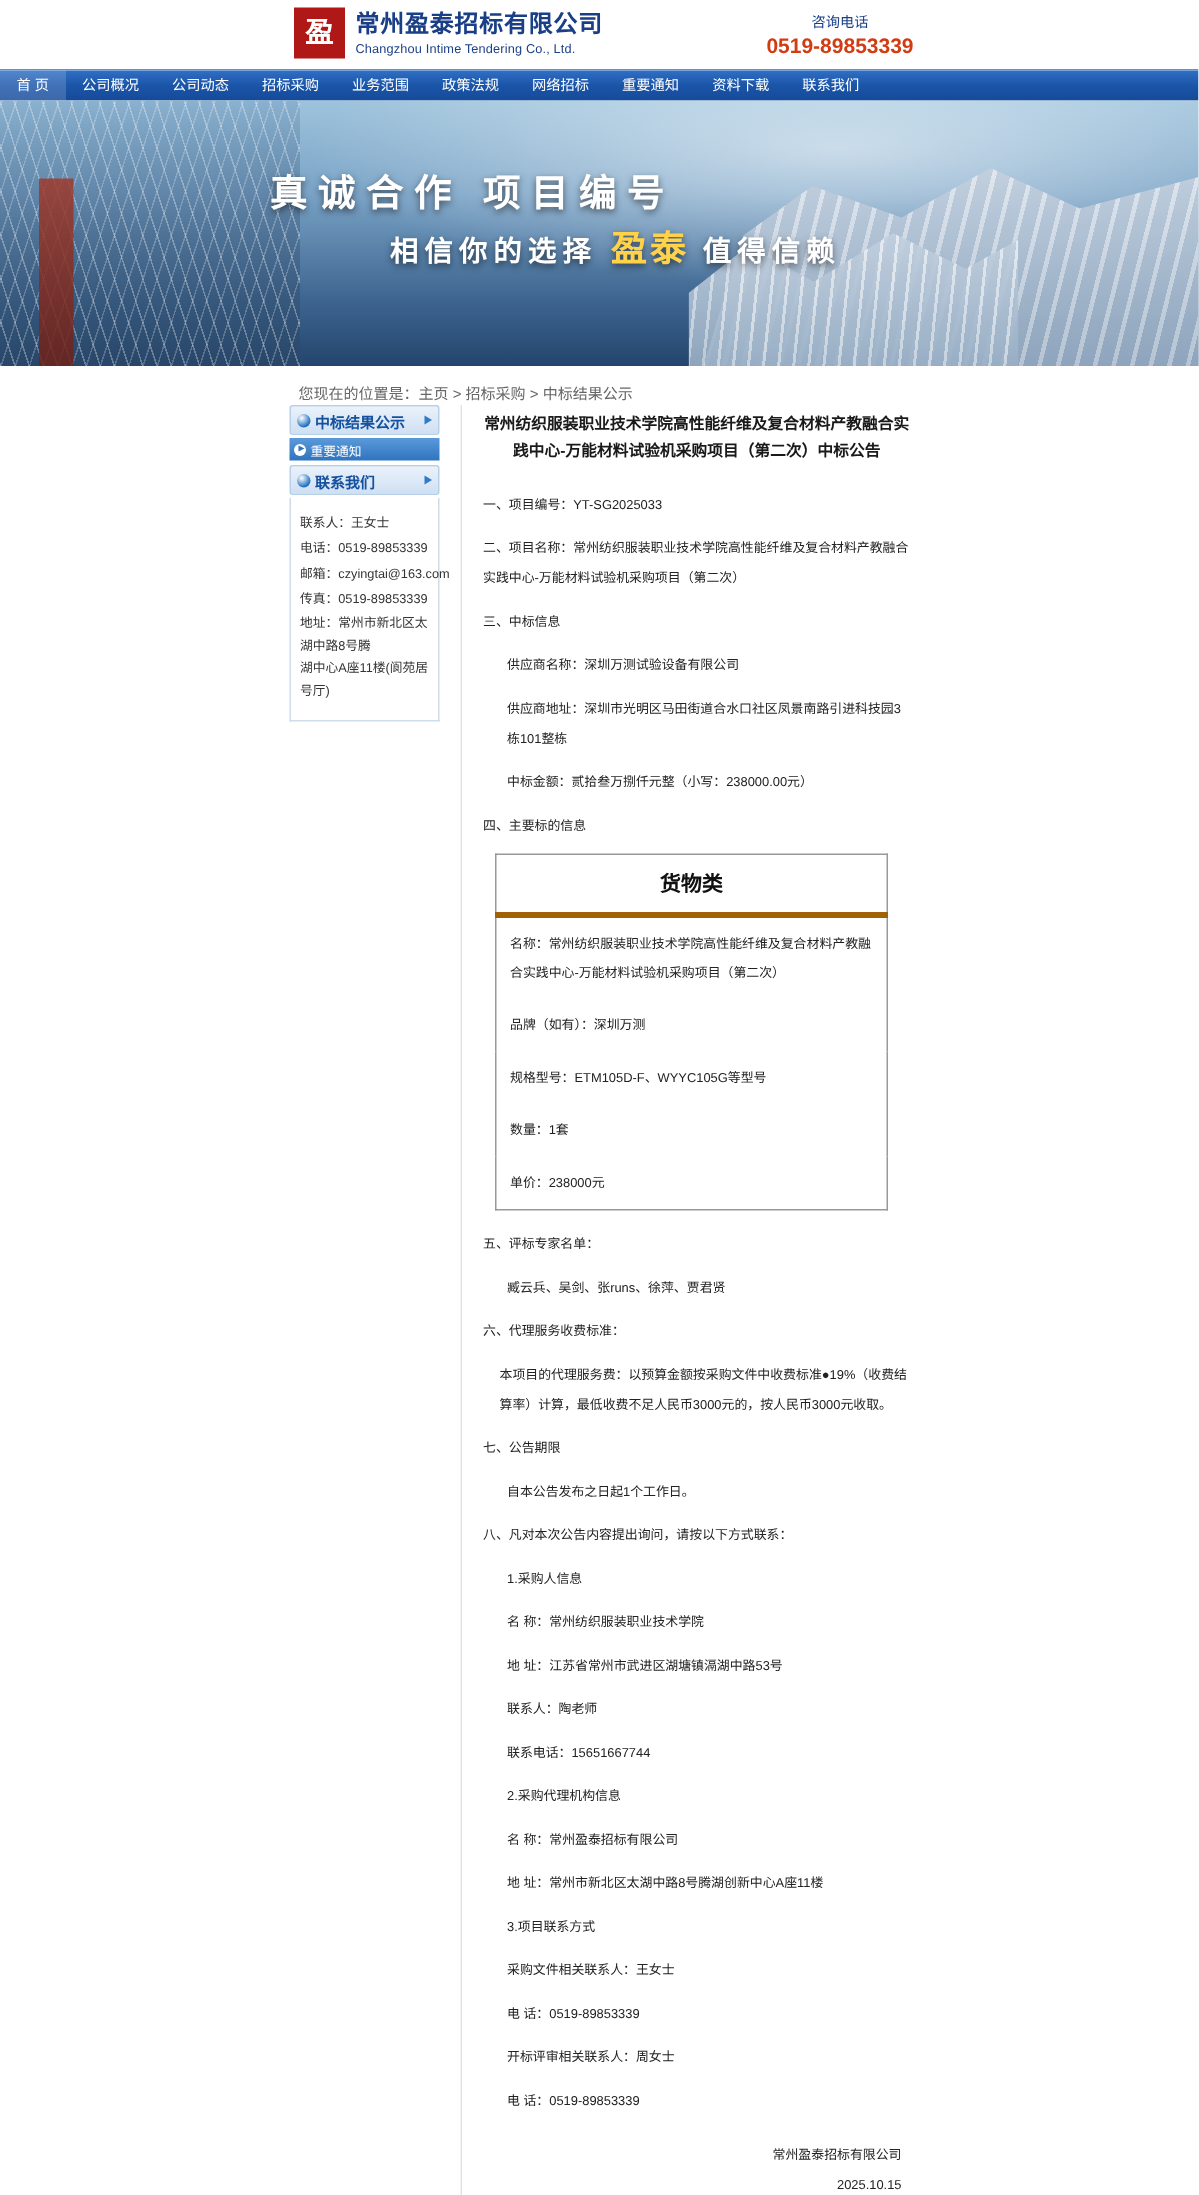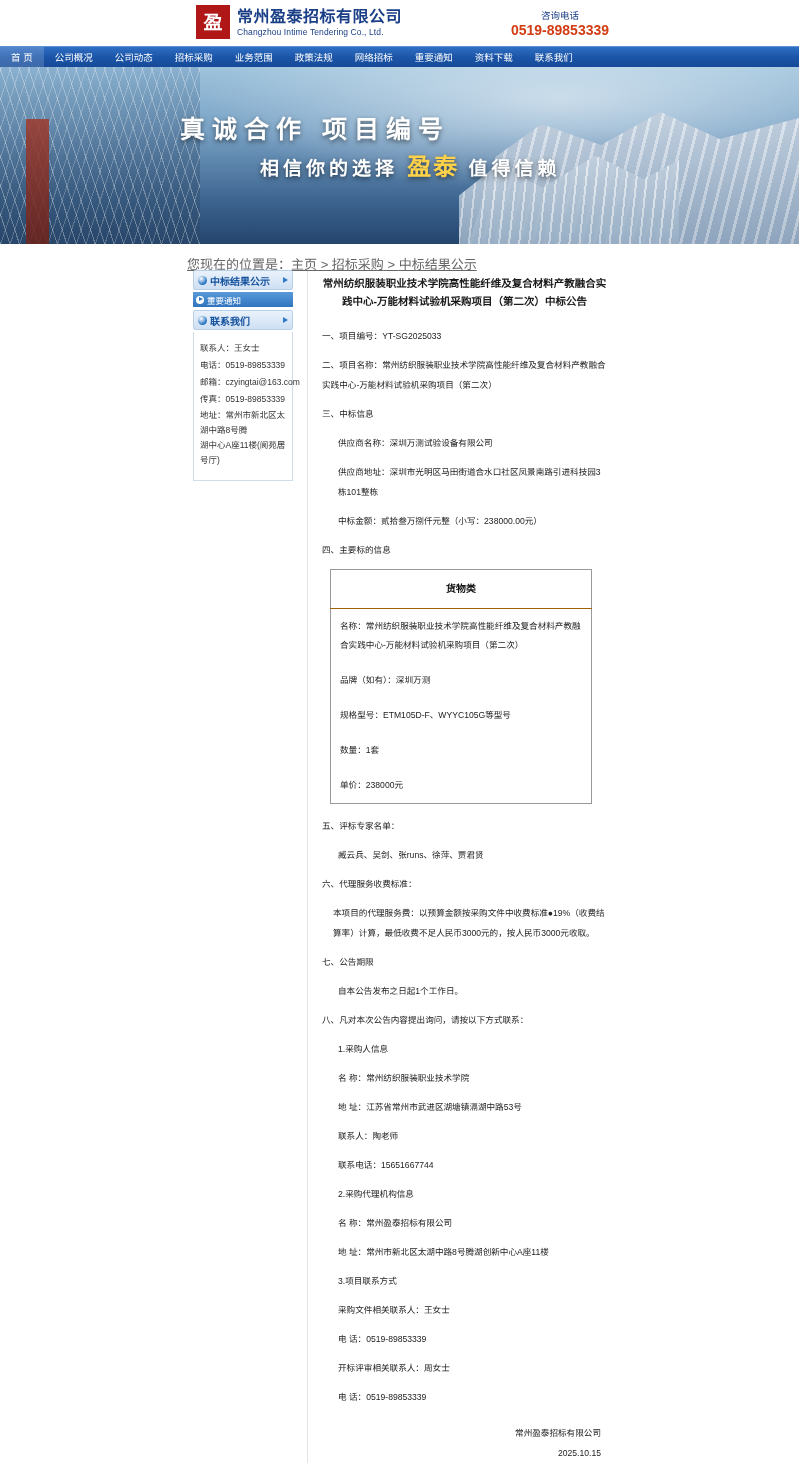--- a/index.html
+++ b/index.html
@@ -126,22 +126,22 @@
 
   
   .content-wrap {
     width: 799px;
     min-height: 1180px;
     background: #ffffff;
     position: relative;
     padding-bottom: 10px;
   }
   .crumb {
-    position: absolute; left: 187px; top: 10px;
-    font-size: 13px; color: #666; text-decoration: underline;
+    position: absolute; left: 199px; top: 10px;
+    font-size: 10px; color: #666;
   }
   .crumb a { color: #666; text-decoration: none; }
 
   .main-cols {
     display: flex;
     padding: 26px 0 0 193px;
     gap: 12px;
   }
 
   
@@ -223,22 +223,22 @@
   .p-ind2 { padding-left: 16px; }
   .p-ind3 { padding-left: 11px; }
 
   table.goods {
     width: 262px;
     border: 1px solid #999;
     border-collapse: collapse;
     margin: 4px 0 12px 8px;
   }
   table.goods th {
-    border-bottom: 1px solid #a16207;
-    font-size: 10px; font-weight: bold;
+    border-bottom: 4px solid #a16207;
+    font-size: 14px; font-weight: bold;
     padding: 9px 0; text-align: center; color: #111;
   }
   table.goods td {
     padding: 8px 9px;
     font-size: 8.6px; line-height: 19px; color: #222;
   }
   .sign {
     text-align: right; margin-top: 16px;
     font-size: 8.6px; line-height: 20px; color: #222;
     padding-right: 6px;

